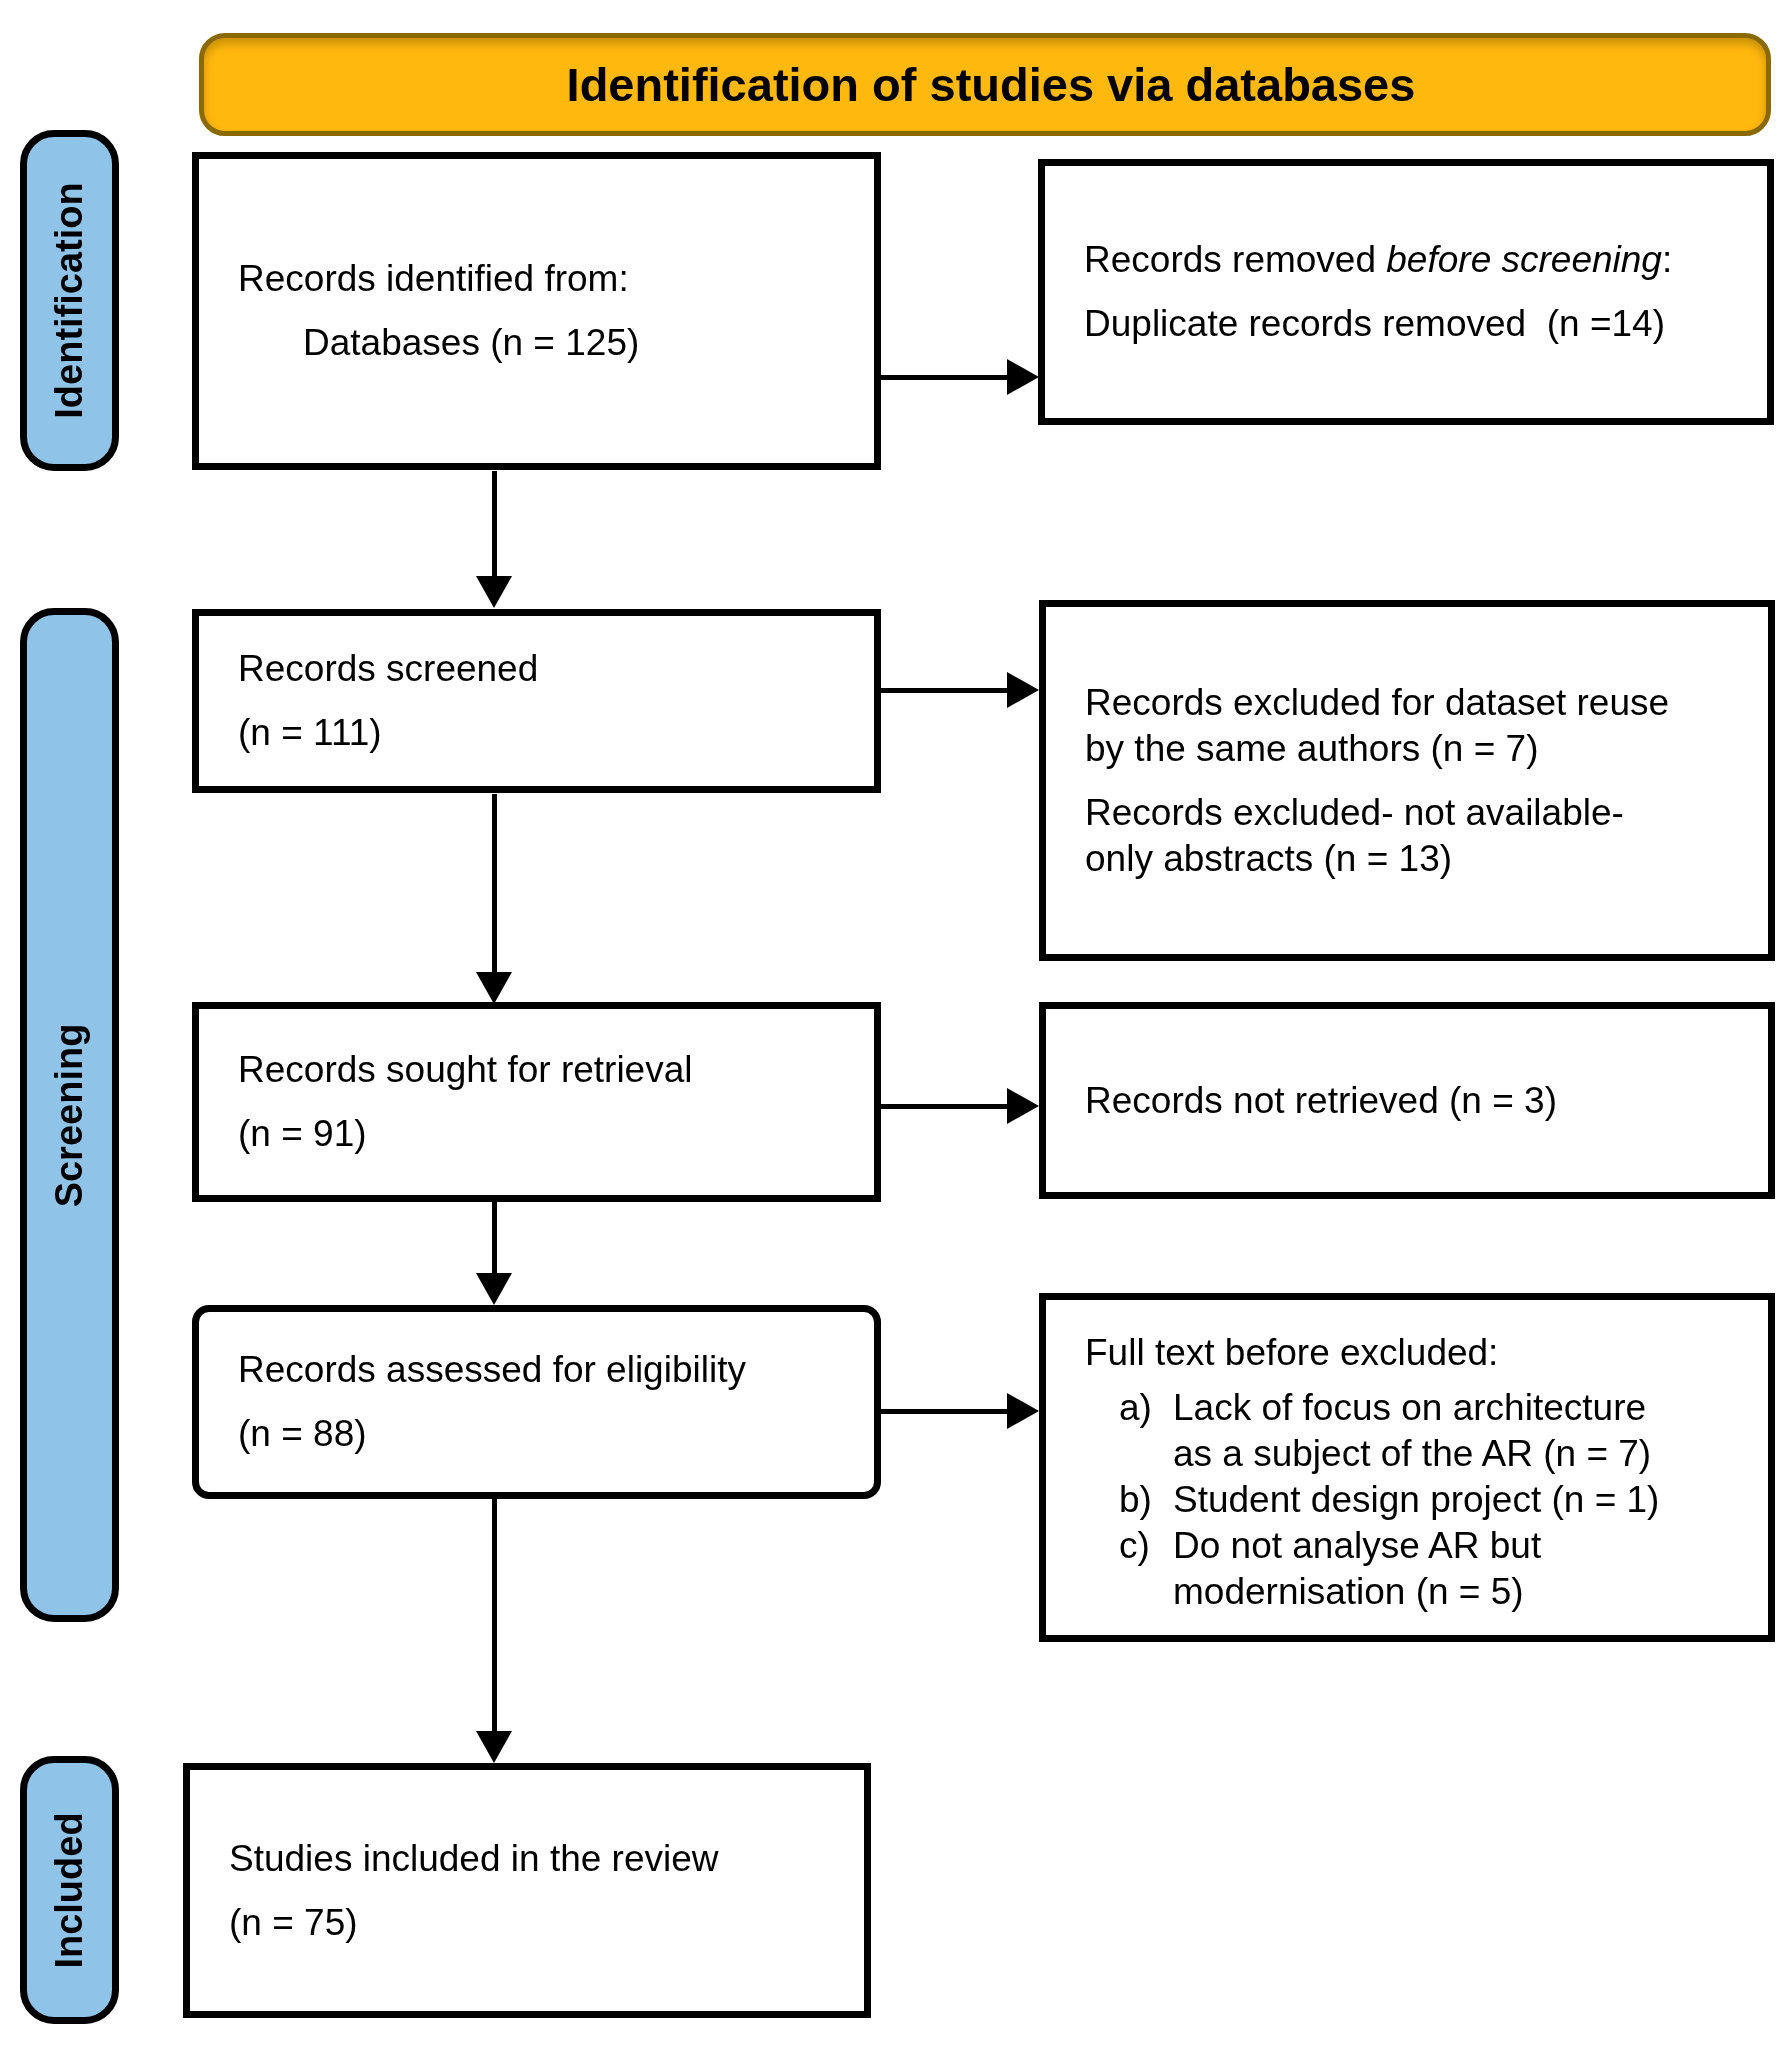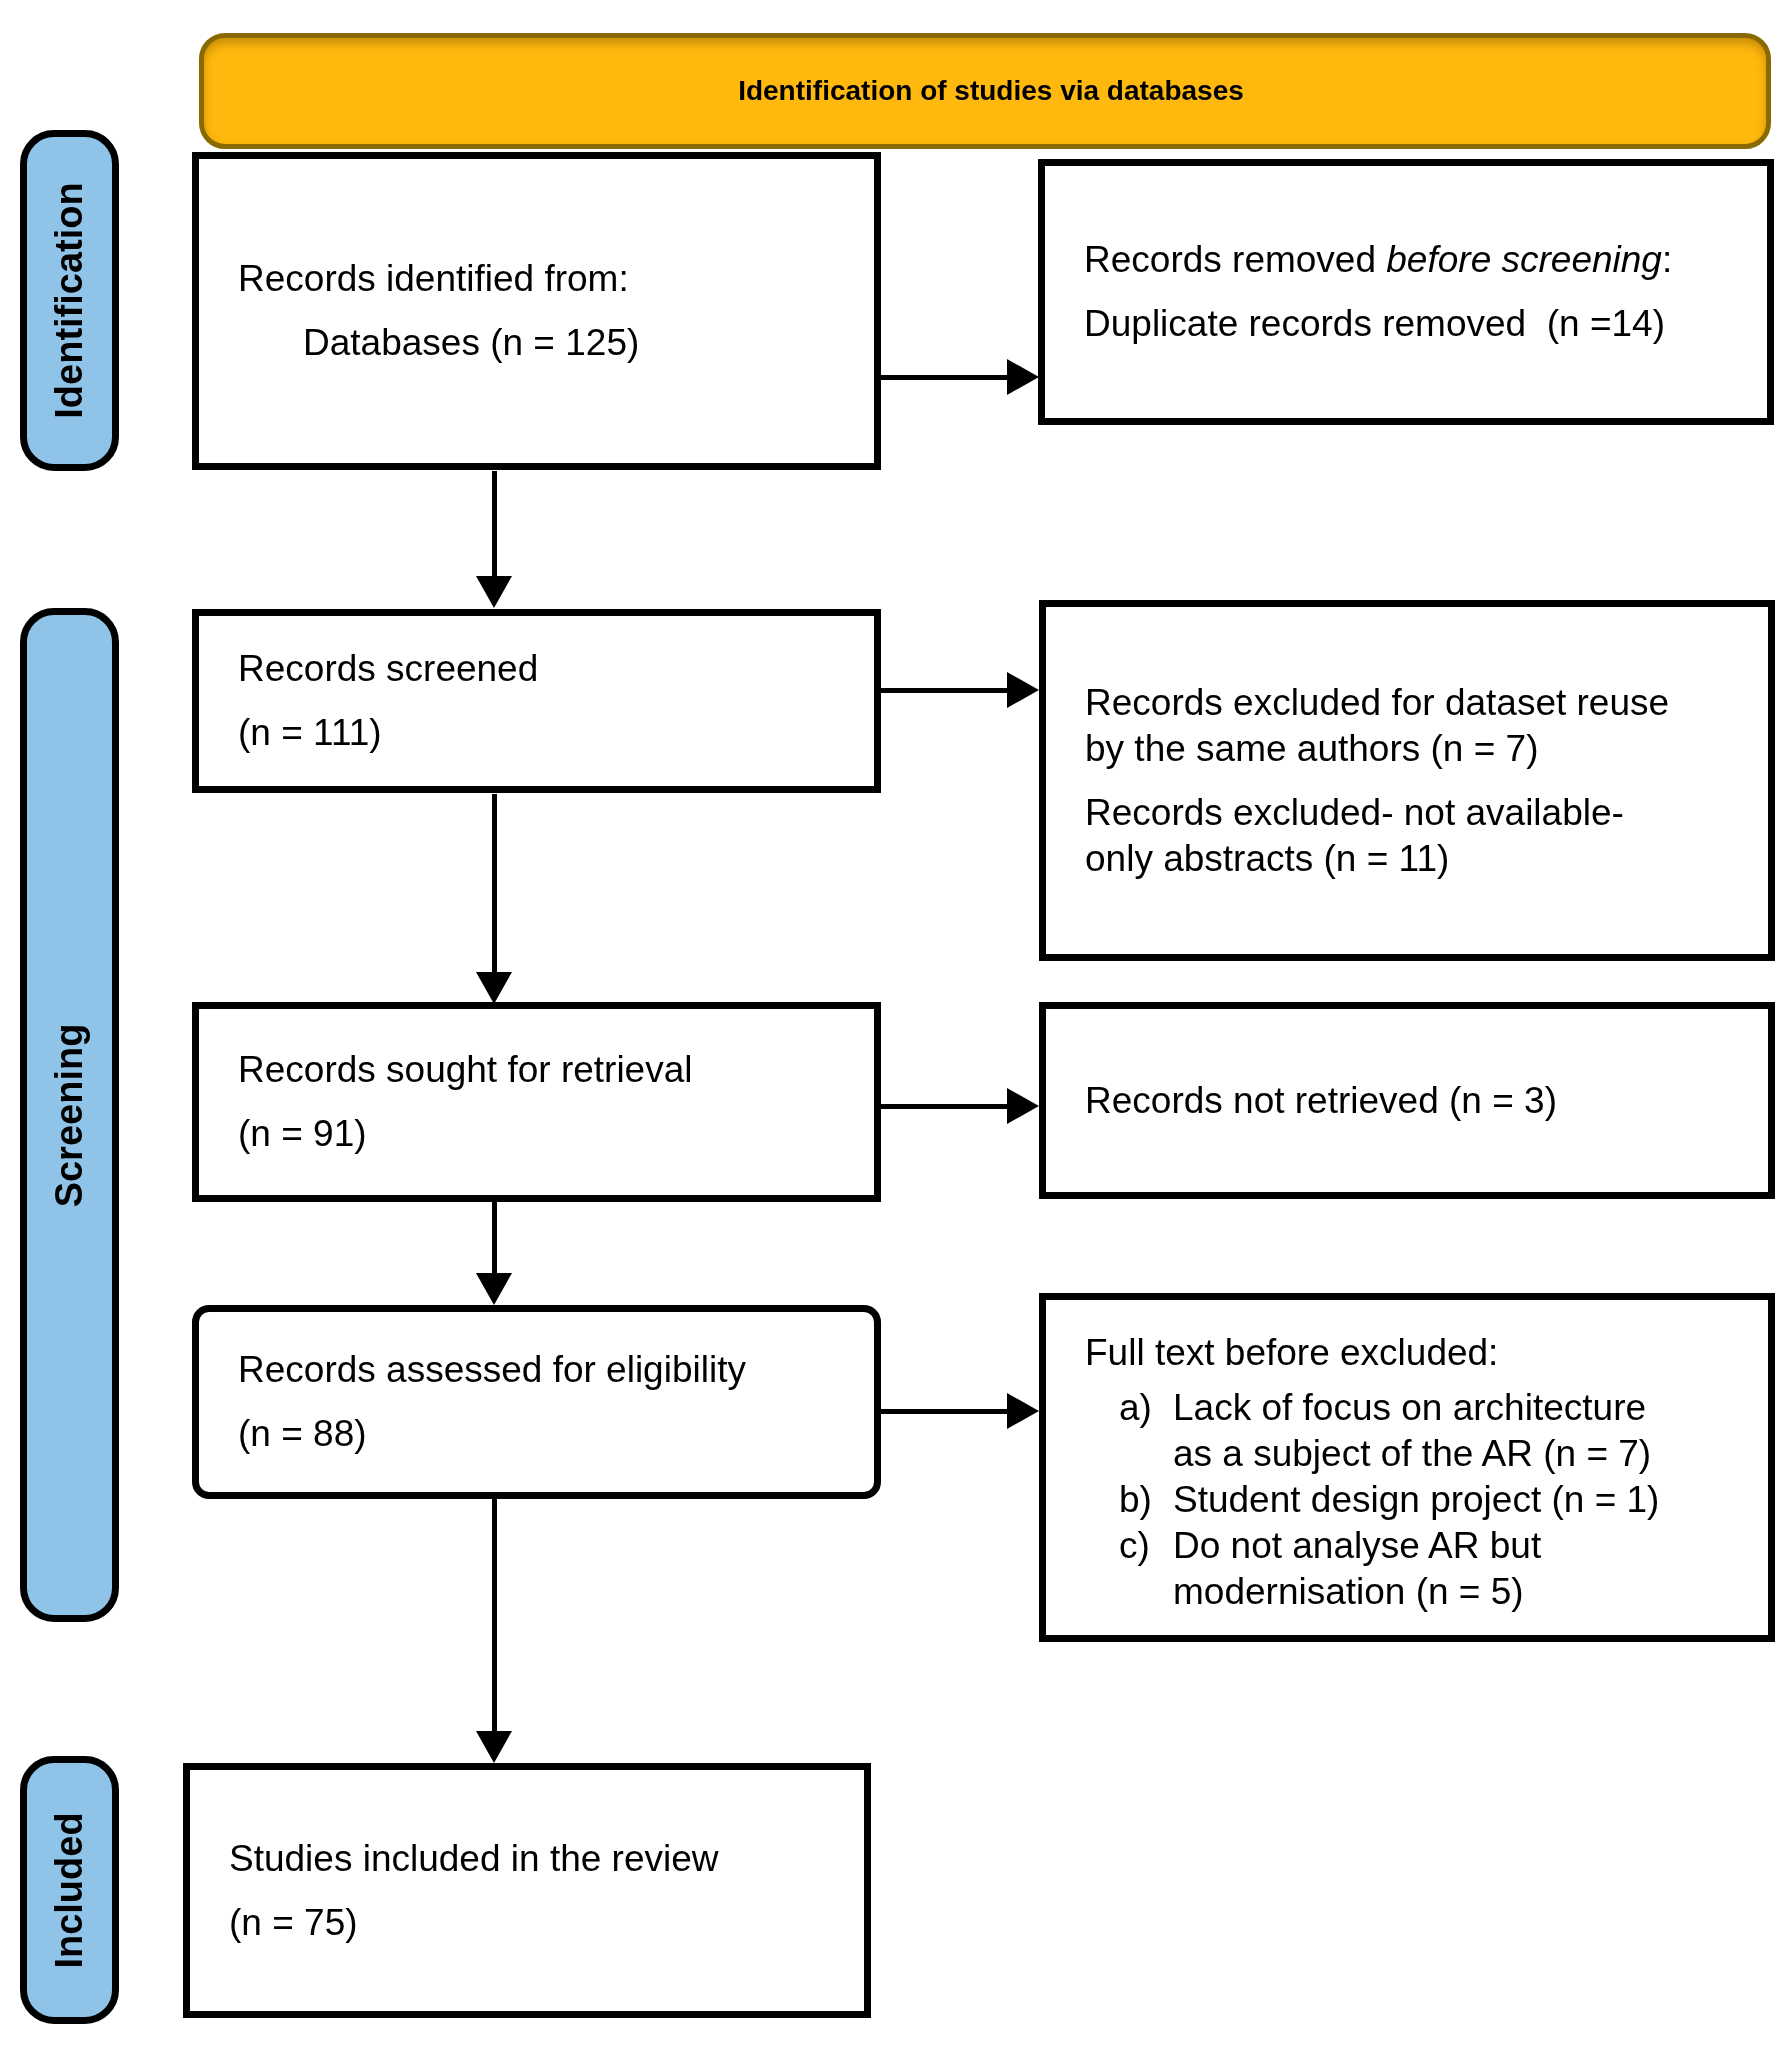--- a/index.html
+++ b/index.html
@@ -14,28 +14,28 @@
     width: 1787px;
     height: 2056px;
     background: #ffffff;
     overflow: hidden;
   }
 
   
   #banner {
     position: absolute;
     left: 199px; top: 33px;
-    width: 1572px; height: 116px;
+    width: 1572px; height: 103px;
     box-sizing: border-box;
     border: 5.7px solid #8a6a00;
     border-radius: 26px;
     display: flex;
     align-items: center;
     justify-content: center;
-    font-size: 28px;
+    font-size: 47px;
     font-weight: bold;
     box-shadow: inset 0 5.7px 8px rgba(100, 70, 0, 0.35);
     padding-left: 12px;
   }
 
   
   .stage {
     position: absolute;
     box-sizing: border-box;
     border: 7.4px solid #000000;
@@ -168,21 +168,21 @@
     <p>(n = 75)</p>
   </div>
 
   <div class="fbox" id="box-removed">
     <p><span>Records removed </span><i>before screening</i><span>:</span></p>
     <p class="prewrap">Duplicate records removed  (n =14)</p>
   </div>
 
   <div class="fbox" id="box-excluded">
     <p class="wrapcap">Records excluded for dataset reuse by the same authors (n = 7)</p>
-    <p class="wrapcap">Records excluded- not available- only abstracts (n = 11)</p>
+    <p class="wrapcap">Records excluded- not available- only abstracts (n = 13)</p>
   </div>
 
   <div class="fbox" id="box-notretrieved">
     <p>Records not retrieved (n = 3)</p>
   </div>
 
   <div class="fbox" id="box-fulltext">
     <p>Full text before excluded:</p>
     <div class="flist">
       <span class="marker">a)</span>

